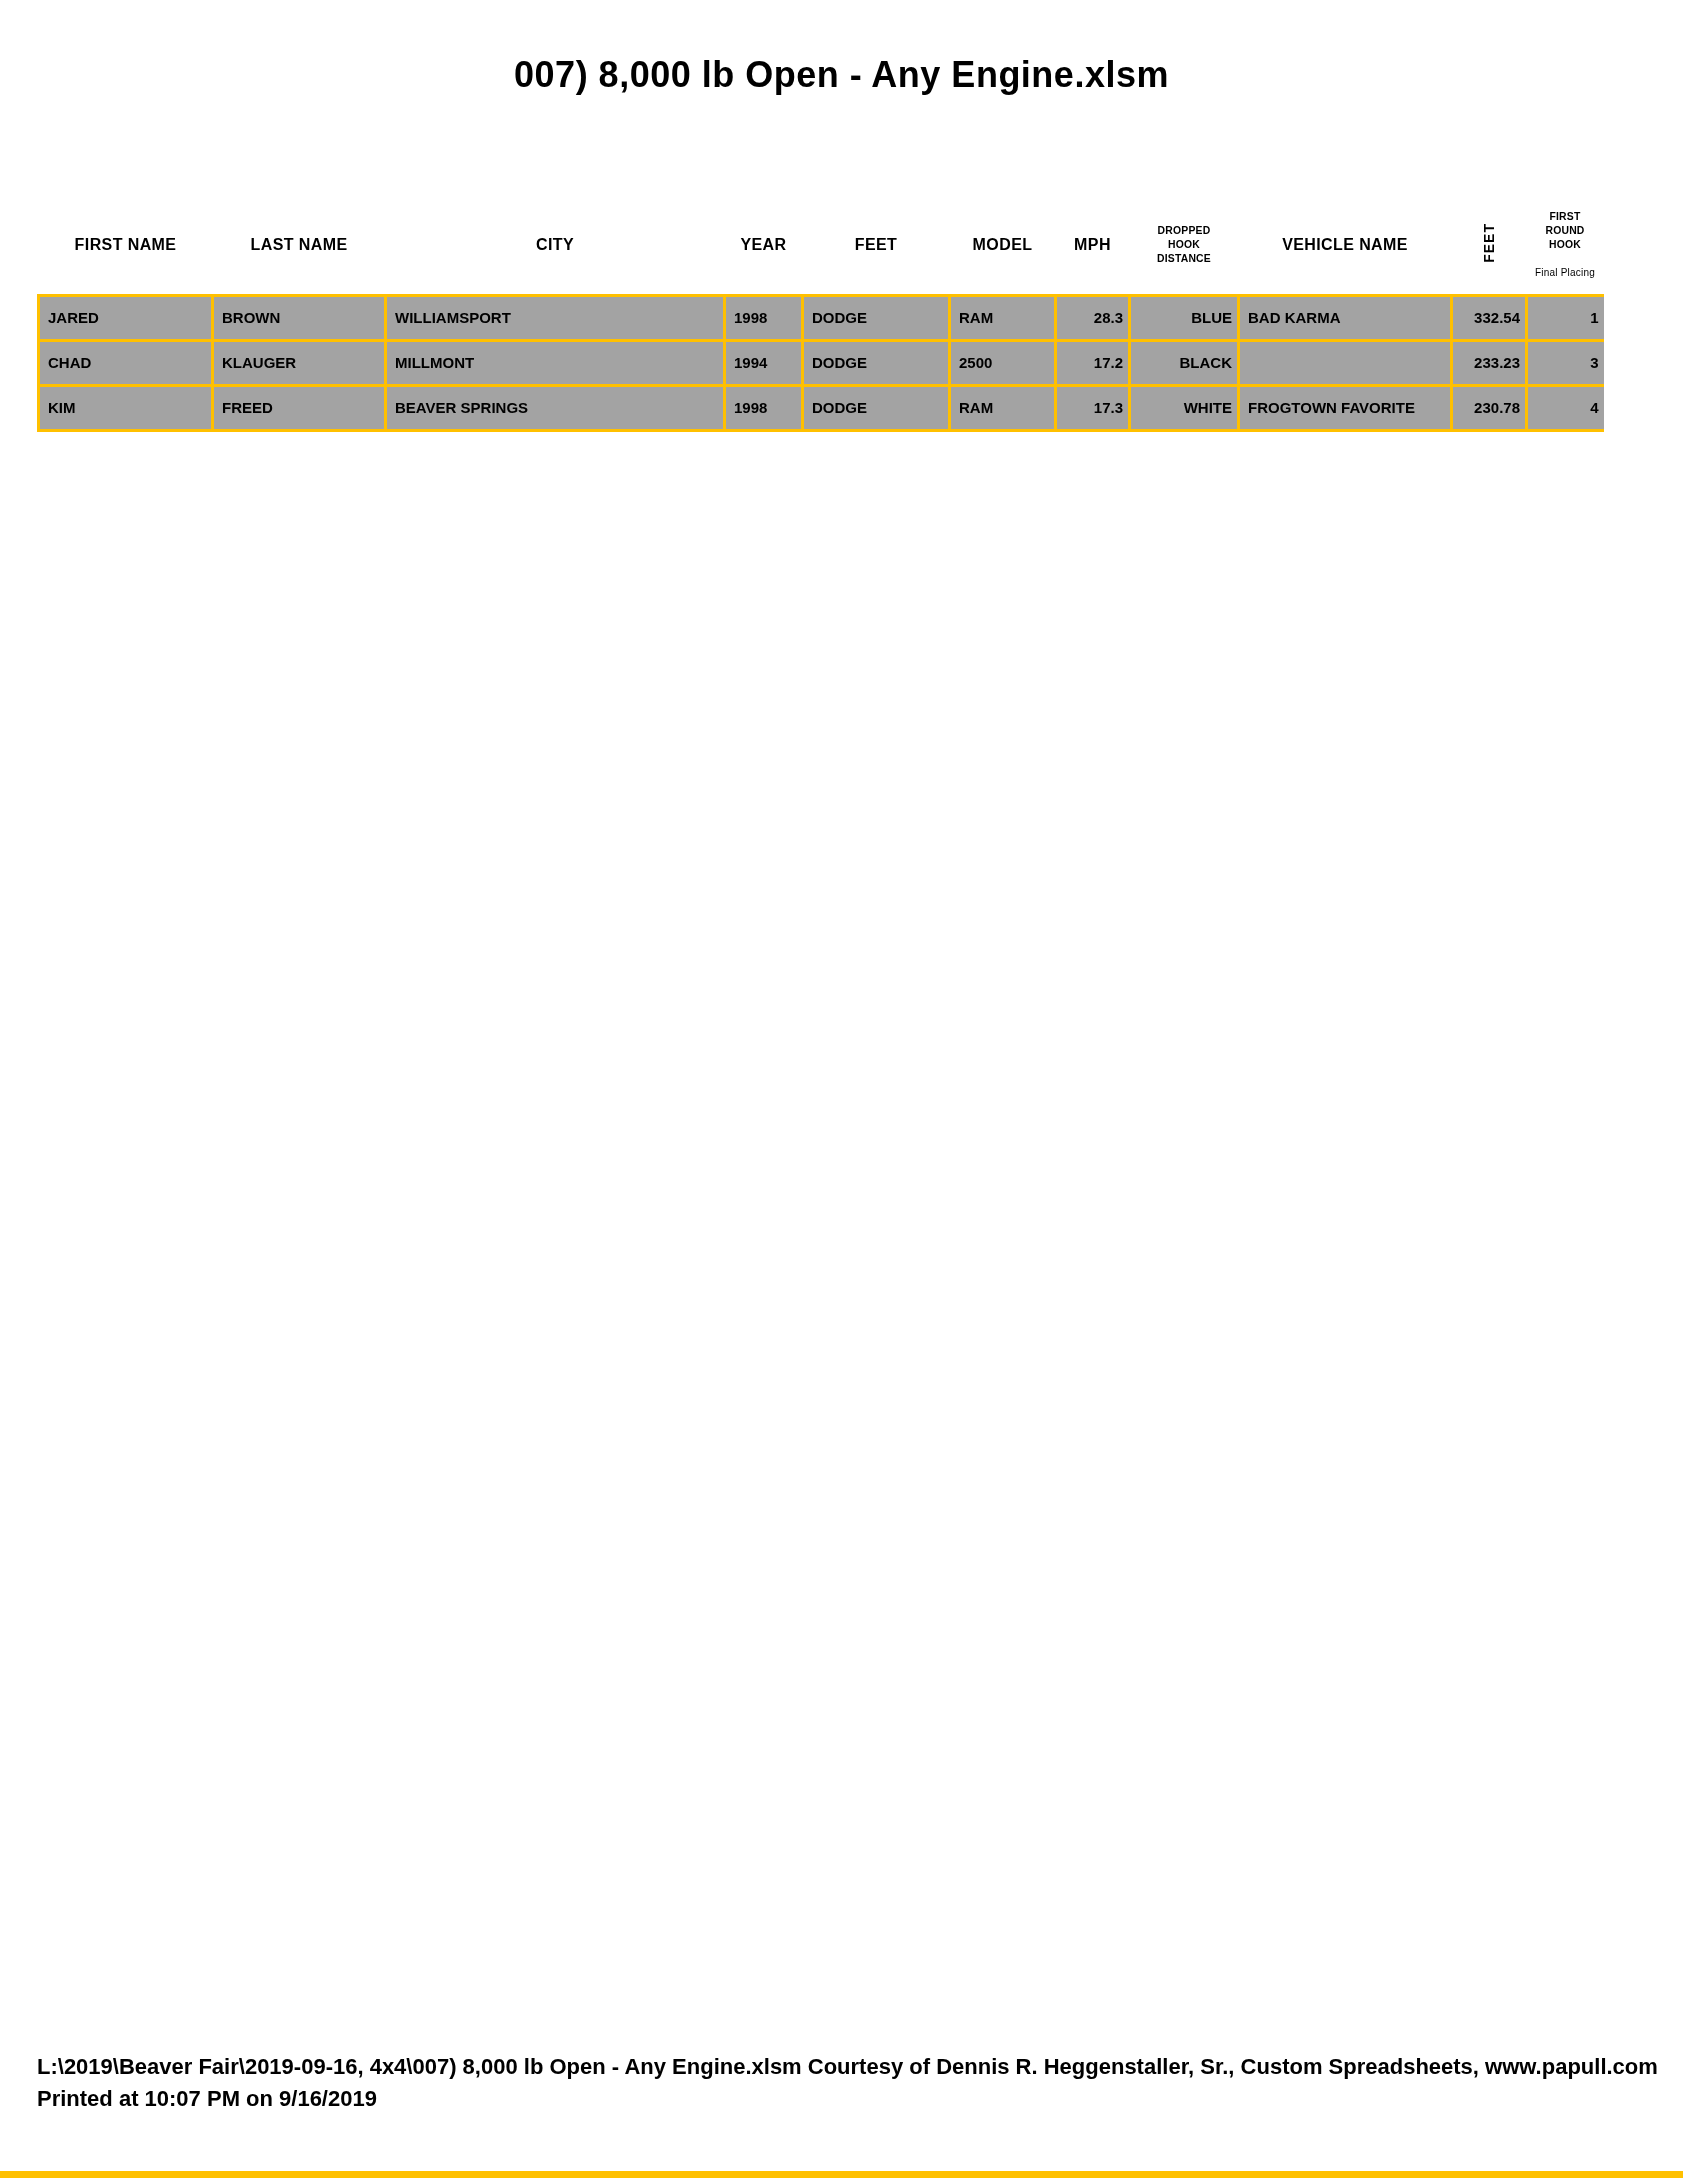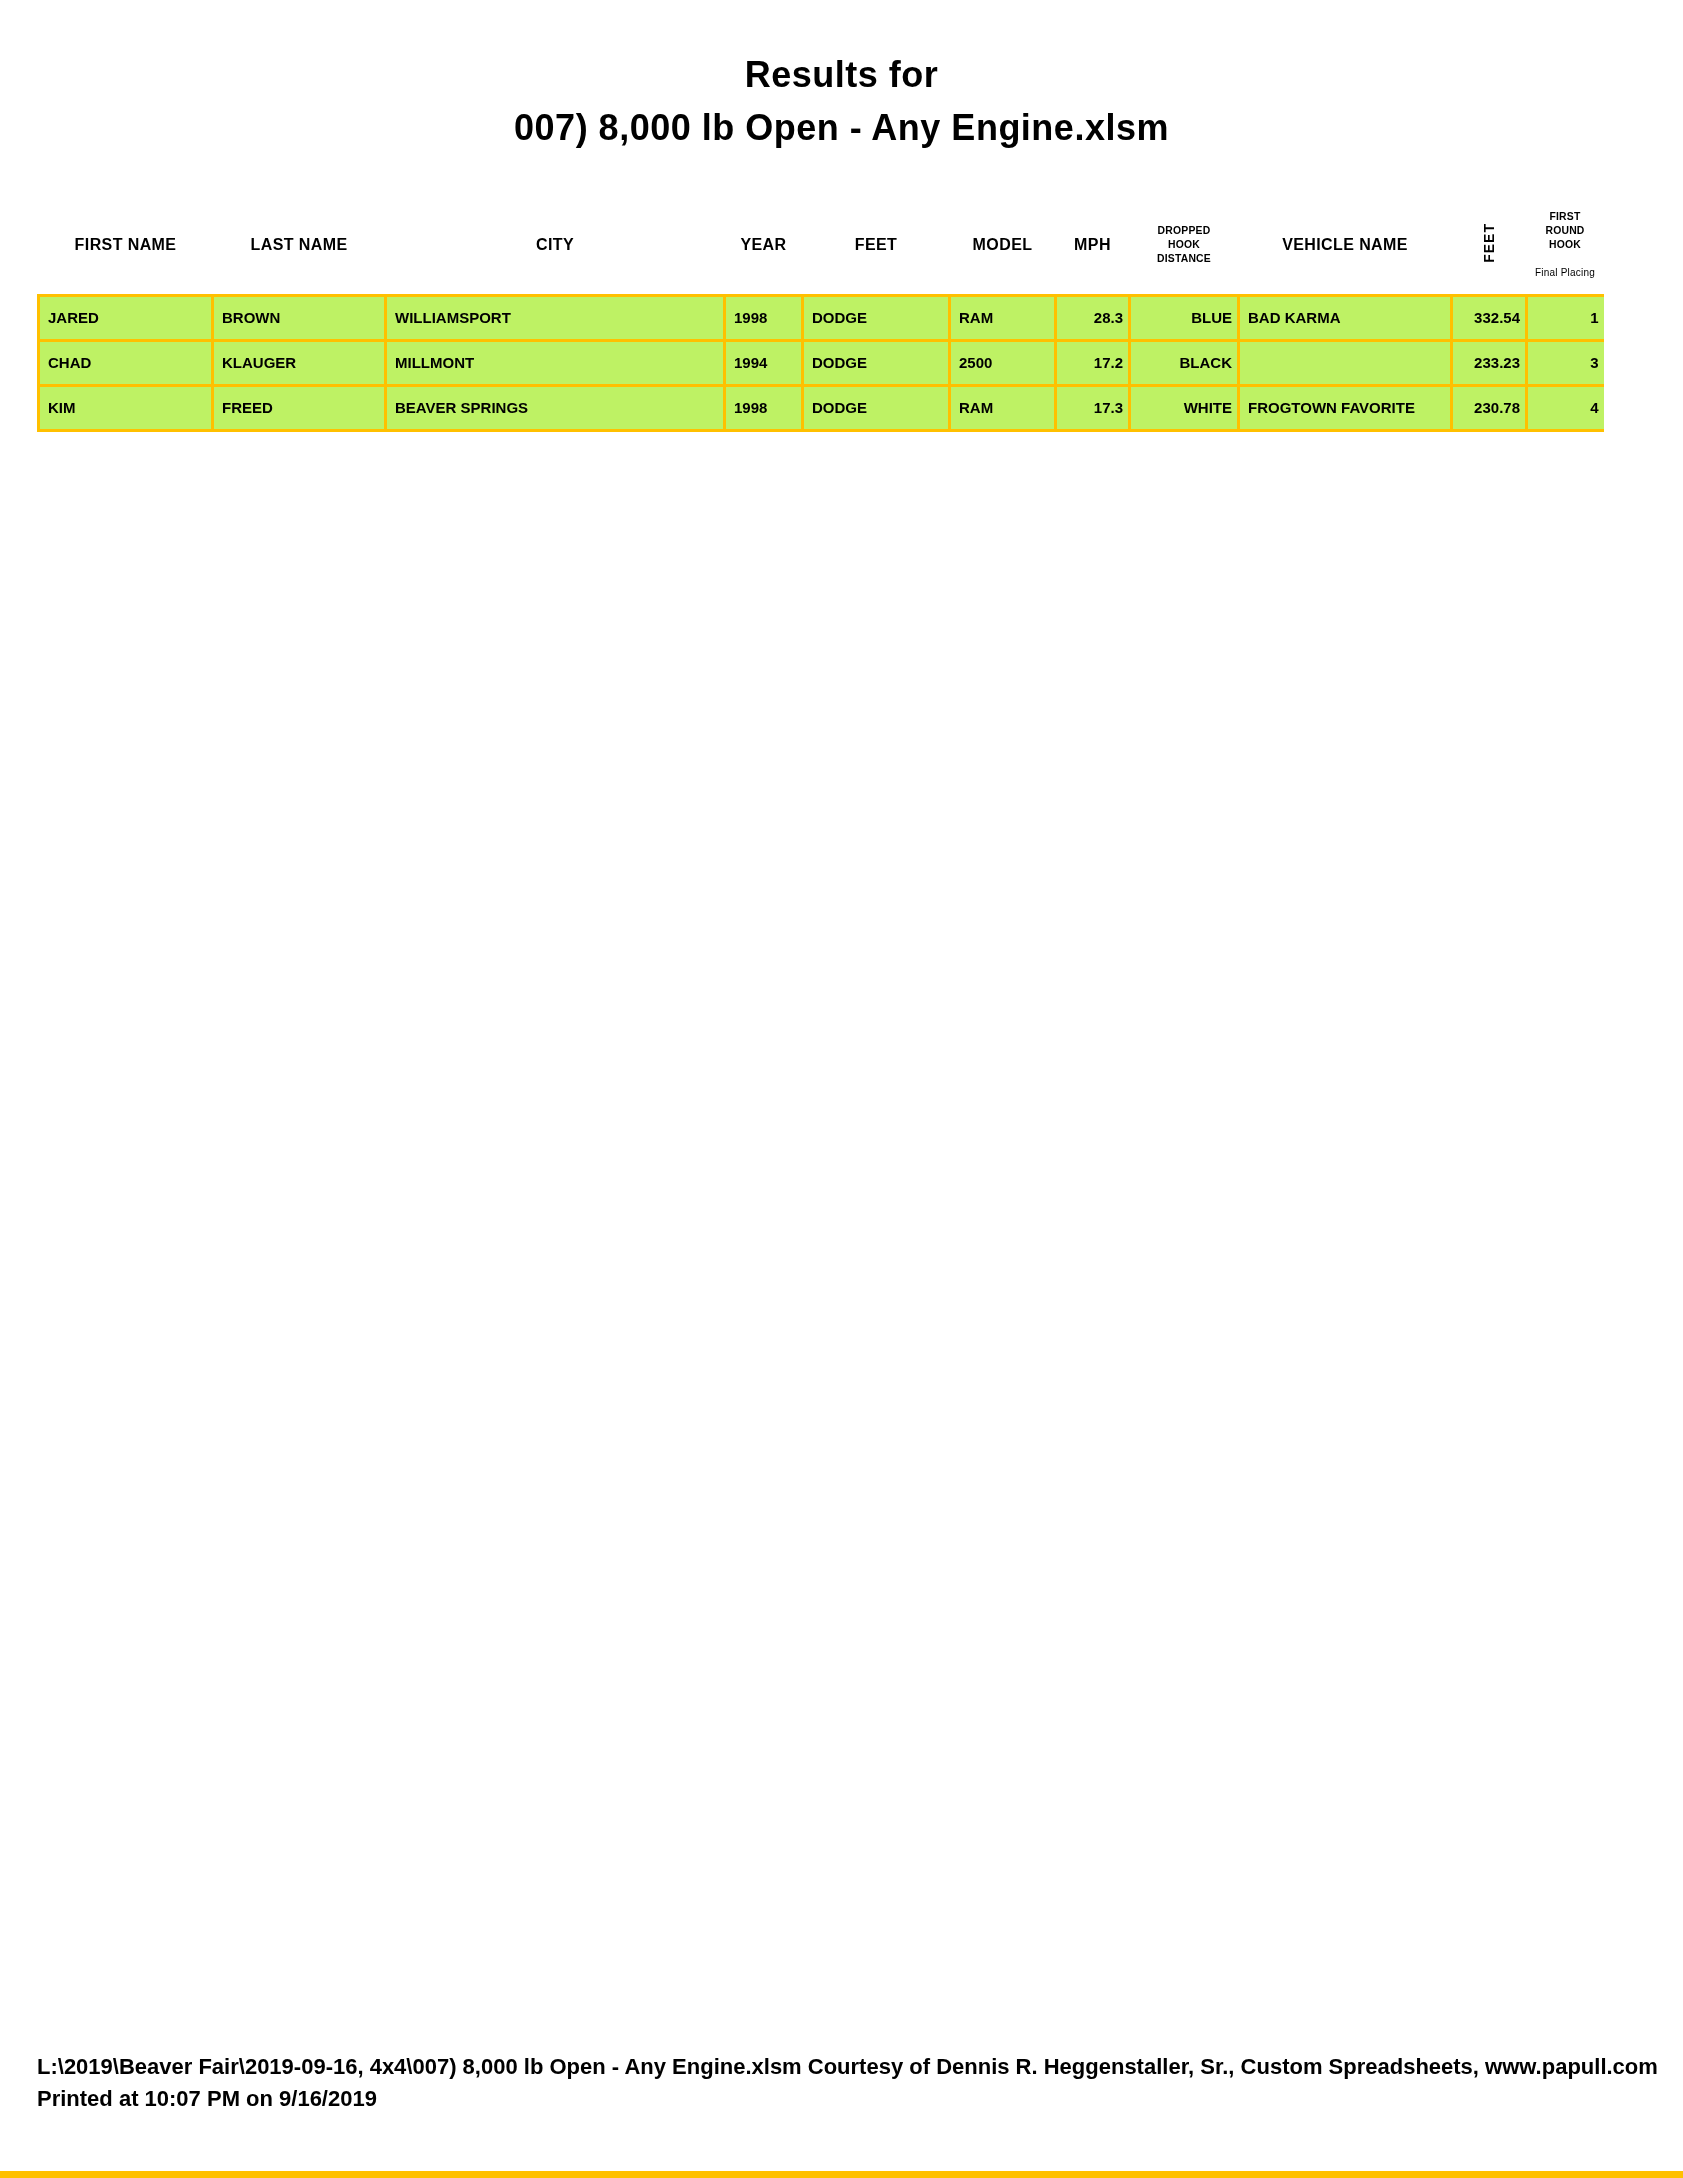--- a/index.html
+++ b/index.html
@@ -57,21 +57,21 @@
   .small-hdr .sub-label {
     font-size: 10px;
     font-weight: normal;
   }
   tbody tr { height: 45px; }
   tbody td {
     border: 3px solid #FFC000;
     font-size: 15px;
     padding: 0 5px;
     vertical-align: middle;
-    background: #bef264;
+    background: #a3a3a3;
     overflow: hidden;
     white-space: nowrap;
   }
   td.cl { text-align: left; padding-left: 8px; }
   td.cc { text-align: right; }
   td.placing-cell { border-right: none; }
 
   .footer-block {
     position: absolute;
     left: 37px; top: 2051px;
@@ -84,21 +84,20 @@
     position: absolute;
     left: 0; top: 2171px;
     width: 1683px; height: 7px;
     background: #FFC000;
   }
 </style>
 </head>
 <body>
 
 <div class="title-block">
-  <div>Results for</div>
   <div>007) 8,000 lb Open - Any Engine.xlsm</div>
 </div>
 
 <table class="results">
   <colgroup>
     <col style="width:174px">
       <col style="width:173px">
       <col style="width:339px">
     <col style="width:78px">
       <col style="width:147px">

